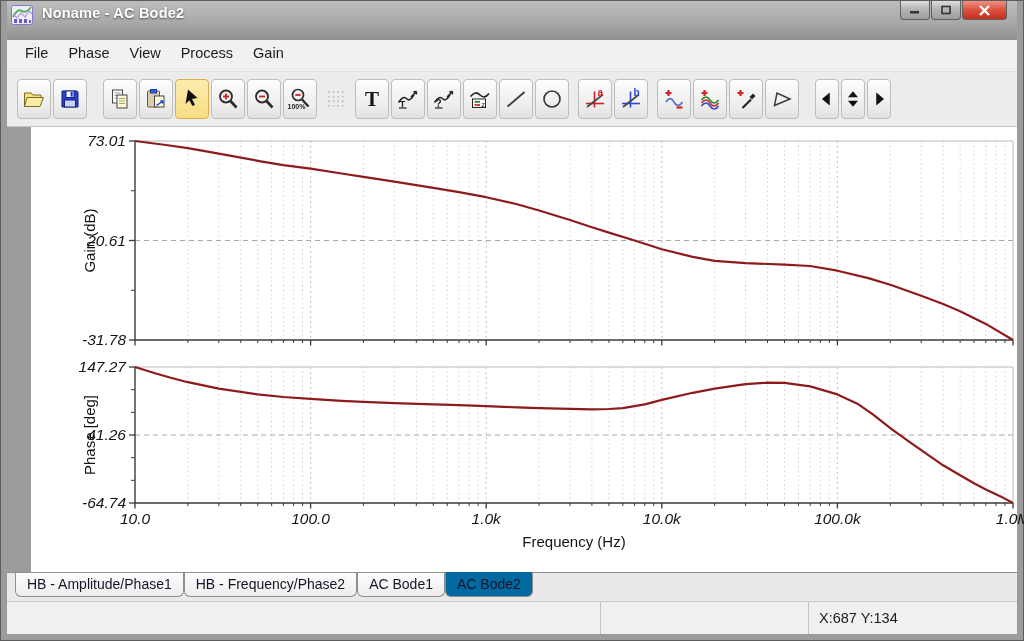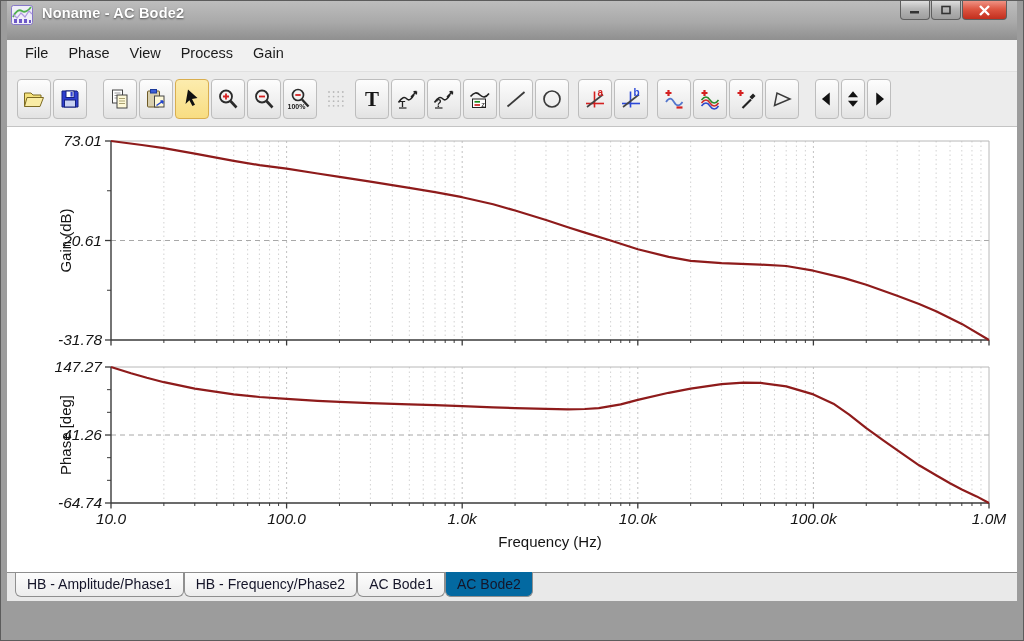--- a/index.html
+++ b/index.html
@@ -26,21 +26,21 @@
            padding-left:10px;border-bottom:1px solid #c4c4c4;}
   .tbtn{width:34px;height:40px;margin-right:2px;border:1px solid #bdbdbd;border-radius:4px;
         background:linear-gradient(#fdfdfd,#ececec 70%,#e2e2e2);
         display:flex;align-items:center;justify-content:center;cursor:default;}
   .tbtn.narrow{width:24px;}
   .tbtn.selected{background:linear-gradient(#fcecae,#f8dd82);border-color:#d9ae4f;}
   .tbtn.disabled{border-color:transparent;background:transparent;opacity:.85;}
   .tbgap{width:14px;}
   .tbgap.small{width:7px;}
   
-  .chart-panel{height:445px;background:#fff;position:relative;}
+  .chart-panel{height:445px;background:#fff;position:relative;margin-left:24px;}
   #charts-svg text{font-family:"Liberation Sans",sans-serif;fill:#141414;}
   .ticklabel{font-style:italic;font-size:15.5px;}
   .axistitle{font-size:15px;}
   
   .tabbar{height:29px;background:#e9e9e9;border-top:1px solid #8f8f8f;display:flex;
           align-items:flex-start;padding-left:8px;}
   .tab{font-size:14px;color:#151529;padding:3px 11px 4px 11px;margin-right:0;
        border:1px solid #8f8f8f;border-top:none;border-radius:0 0 6px 6px;
        background:linear-gradient(#fdfdfd,#ededed);cursor:default;white-space:nowrap;}
   .tab.active{background:#0369a1;border-color:#8f8f8f;padding-top:4px;margin-top:-1px;}
@@ -508,14 +508,21 @@
       </svg>
   </div>
 
   <div class="tabbar">
     <div class="tab">HB - Amplitude/Phase1</div>
     <div class="tab">HB - Frequency/Phase2</div>
     <div class="tab">AC Bode1</div>
     <div class="tab active">AC Bode2</div>
   </div>
 
+  <div class="statusbar">
+    <div class="spanel p1"></div>
+    <div class="spanel p2"></div>
+    <div class="spanel p3">
+      <span>X:687 Y:134</span>
+    </div>
+  </div>
 
 </div>
 
 </body></html>

